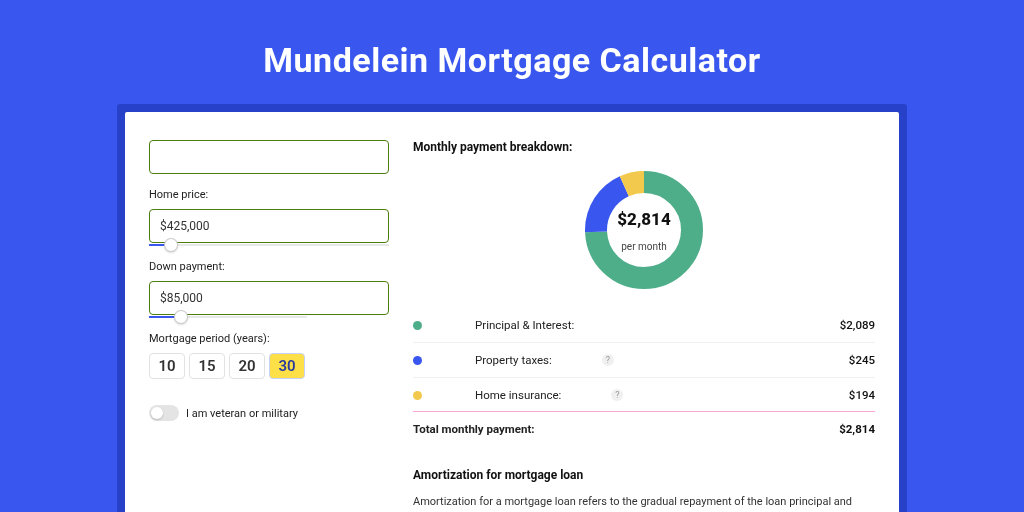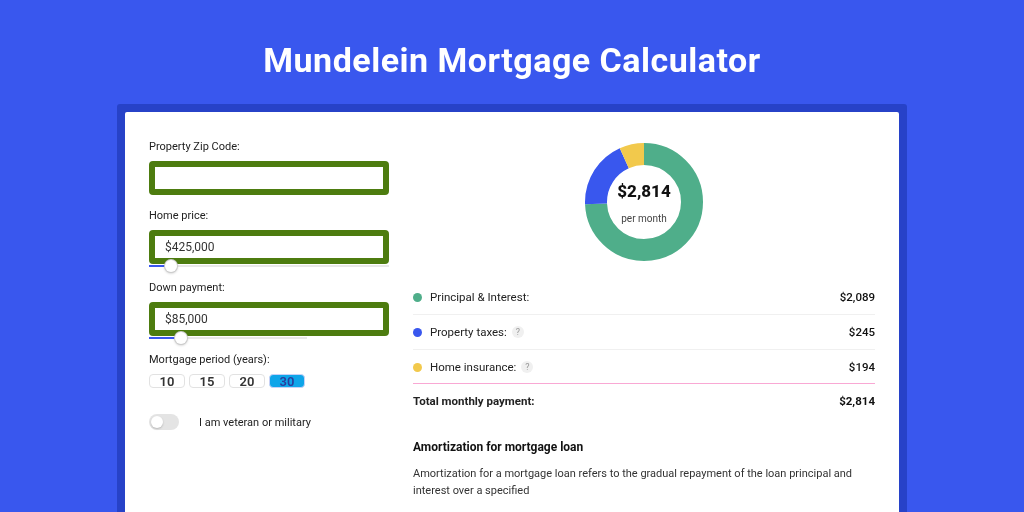--- a/index.html
+++ b/index.html
@@ -4,44 +4,44 @@
 <style>
   * { box-sizing: border-box; margin: 0; padding: 0; font-family: -apple-system, BlinkMacSystemFont, "Segoe UI", Roboto, Arial, sans-serif; }
   body { background: #3957ee; width: 1024px; height: 512px; overflow: hidden; }
   .outer { padding-top: 40px; }
   .title { color: #fff; text-align: center; font-size: 34px; font-weight: 700; letter-spacing: 0.5px; margin-bottom: 24px; }
   .panelwrap { width: 790px; margin: 0 auto; background:#2742c8; padding: 8px 8px 0 8px; border-radius: 3px 3px 0 0;}
   .panel { background: #fff; width: 100%; height: 410px; border-radius: 2px; padding: 28px 24px 0 24px; display: flex; gap: 24px; overflow: hidden; }
   .left { width: 240px; flex-shrink: 0; }
   .right { flex: 1; min-width: 0; }
   .lbl { font-size: 11px; color: #222; margin-bottom: 8px; }
-  .fld { width: 100%; height: 34px; border: 6px solid #4d7c0f; border-radius: 4px; padding: 0 10px; font-size: 12px; color: #333; background:#fff;}
+  .fld { width: 100%; height: 34px; border: 1px solid #4d7c0f; border-radius: 4px; padding: 0 10px; font-size: 12px; color: #333; background:#fff;}
   .fld::placeholder { color: #888; }
   .row { margin-bottom: 14px; }
   .slider { position: relative; height: 2px; background: #e8e8e8; margin-top: 1px; }
   .slider .track { position: absolute; left: 0; top: 0; height: 2px; background: #3957ee; }
   .slider .thumb { position: absolute; top: -5px; width: 12px; height: 12px; border-radius: 50%; background: #fff; box-shadow: 0 0 0 1px #ccc, 0 1px 3px rgba(0,0,0,.3); transform: translateX(-50%); cursor: pointer;}
   .dprow { display: flex; gap: 25px; }
   .dprow .fld.amount { flex: 1; }
   .dprow .fld.pct { width: 74px; flex-shrink:0;}
   .periods { display: flex; gap: 4px; }
-  .pbtn { width: 36px; height: 14px; border: 1px solid #e2e2e2; border-radius: 4px; font-size: 13px; font-weight: 600; color: #333; background: #fff; display:flex; align-items:center; justify-content:center; cursor:pointer;}
-  .pbtn.sel { background: #0ea5e9; border-color: #c7d1f6; color:#2a3c9c;}
-  .togglerow { display: flex; align-items: center; gap: 20px; margin-top: 26px; }
+  .pbtn { width: 36px; height: 26px; border: 1px solid #e2e2e2; border-radius: 4px; font-size: 15px; font-weight: 600; color: #333; background: #fff; display:flex; align-items:center; justify-content:center; cursor:pointer;}
+  .pbtn.sel { background: #fde047; border-color: #c7d1f6; color:#2a3c9c;}
+  .togglerow { display: flex; align-items: center; gap: 7px; margin-top: 26px; }
   .toggle { width: 30px; height: 16px; border-radius: 8px; background: #e4e4e4; position: relative; cursor:pointer;}
   .toggle .knob { position: absolute; left: 2px; top: 2px; width: 12px; height: 12px; border-radius: 50%; background: #fff; box-shadow: 0 1px 2px rgba(0,0,0,.2);}
   .togglelabel { font-size: 11px; color: #222; }
   .rhead { font-size: 12px; font-weight: 700; color: #111; margin-bottom: 14px; }
   .donutwrap { display:flex; justify-content:center; margin-bottom: 16px;}
   .donut { position: relative; width: 124px; height: 124px; }
   .donut svg { transform: rotate(-90deg); }
   .donut .center { position: absolute; inset: 0; display:flex; flex-direction:column; align-items:center; justify-content:center;}
   .donut .cval { font-size: 17px; font-weight: 800; color:#111;}
   .donut .cper { font-size: 10px; color:#444; margin-top:12px;}
-  .brow { display:flex; align-items:center; padding: 10px 0; border-bottom:1px solid #f0f0f0; font-size:11.5px;}
+  .brow { display:flex; align-items:center; padding: 10px 0; border-bottom:1px solid #f0f0f0; font-size:11.5px;gap:45px;}
   .brow:last-of-type { border-bottom: none;}
   .dot { width:9px; height:9px; border-radius:50%; margin-right:8px; flex-shrink:0;}
   .dot.g{background:#4fae8a;} .dot.b{background:#3957ee;} .dot.y{background:#f2c94c;}
   .blabel{color:#222;}
   .help { display:inline-flex; width:12px; height:12px; border-radius:50%; background:#f0f0f0; color:#999; font-size:9px; align-items:center; justify-content:center; margin-left:5px; cursor:pointer;}
   .bamount{ margin-left:auto; color:#111; font-weight:500;}
   .brow.total .blabel, .brow.total .bamount { font-weight:700;}
   .brow.total { border-top:1px solid #f9a8d4; border-bottom:none; margin-top:-1px;}
   .amort { margin-top: 22px; }
   .amort h3 { font-size: 12px; font-weight:700; color:#111; margin-bottom: 12px;}
@@ -51,21 +51,20 @@
 <body>
 
 <div class="outer">
   <h1 class="title">Mundelein Mortgage Calculator</h1>
   <div class="panelwrap">
   <div class="panel">
 
     <div class="left">
 
       <div class="row">
-        <div class="lbl">Property Zip Code:</div>
         <input class="fld" value="" style="">
       </div>
 
       <div class="row">
         <div class="lbl">Home price:</div>
         <input class="fld" value="$425,000" style="">
         <div class="slider">
           <div class="track" style="width:9%"></div>
           <div class="thumb" style="left:9%"></div>
         </div>
@@ -96,20 +95,21 @@
       <div class="togglerow">
         <div class="toggle">
               <div class="knob"></div>
             </div>
         <span class="togglelabel">I am veteran or military</span>
       </div>
 
     </div>
 
     <div class="right">
+      <div class="rhead">Monthly payment breakdown:</div>
 
       <div class="donutwrap">
         <div class="donut">
           <svg width="124" height="124" viewBox="0 0 124 124" id="donut-svg">
                 <circle cx="62" cy="62" r="48" fill="none" stroke="#4fae8a" stroke-width="22" stroke-dasharray="223.8903898797127 77.70250486490744" stroke-dashoffset="0"></circle>
                 <circle cx="62" cy="62" r="48" fill="none" stroke="#3957ee" stroke-width="22" stroke-dasharray="56.91038632174602 244.68250842287412" stroke-dashoffset="-223.8903898797127"></circle>
                 <circle cx="62" cy="62" r="48" fill="none" stroke="#f2c94c" stroke-width="22" stroke-dasharray="20.792118543161443 280.8007762014587" stroke-dashoffset="-280.8007762014587"></circle>
               </svg>
           <div class="center">
             <div class="cval">$2,814</div>

